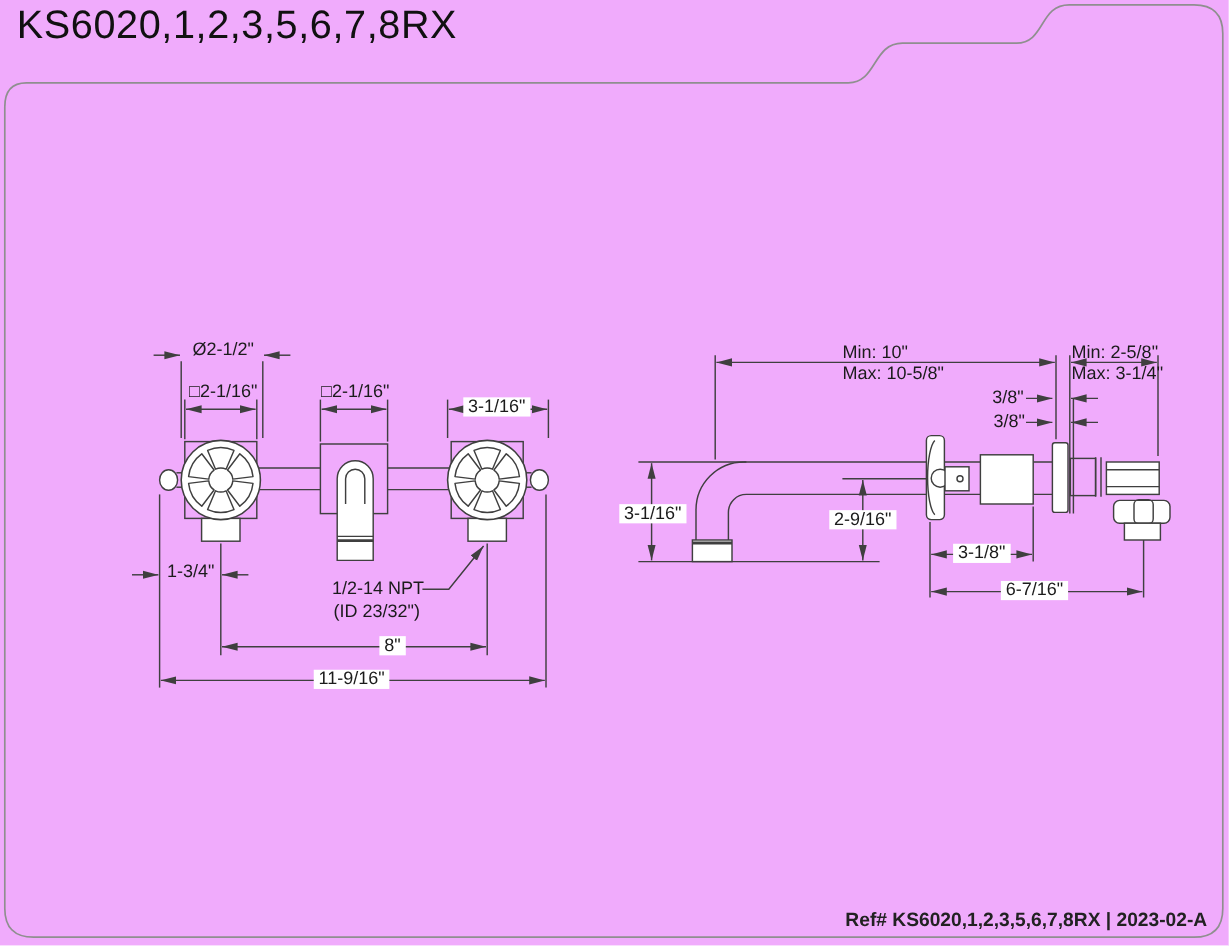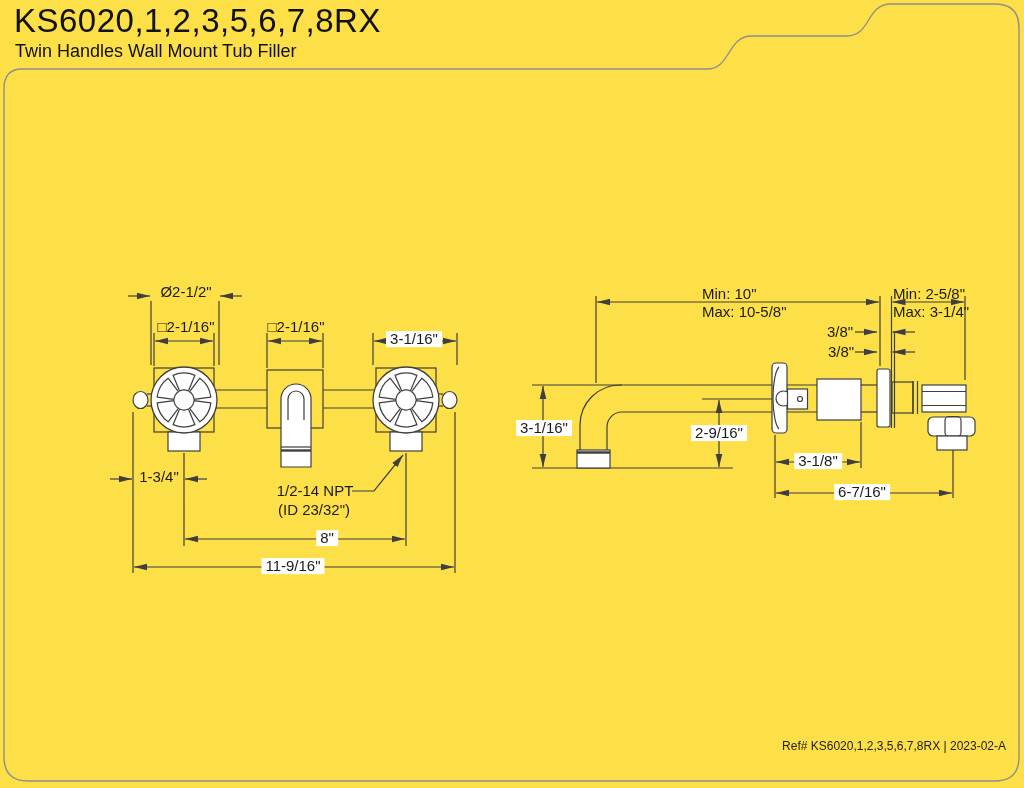--- a/index.html
+++ b/index.html
@@ -1,44 +1,43 @@
 <!DOCTYPE html>
 <html><head>
 <meta charset="utf-8">
 <style>
   html,body{margin:0;padding:0;background:#fff;}
   .sheet{
-    position:relative;width:1024px;height:788px;background:#fde047;overflow:hidden;
+    position:relative;width:1024px;height:788px;background:#f0abfc;overflow:hidden;
     font-family:"Liberation Sans","DejaVu Sans",sans-serif;color:#1b1b1b;
   }
   .sheet svg{position:absolute;left:0;top:0;}
   .title{
     position:absolute;left:14px;top:2px;font-size:33px;letter-spacing:0.5px;
     color:#111;white-space:nowrap;
   }
   .subtitle{
     position:absolute;left:15px;top:41px;font-size:18px;color:#111;white-space:nowrap;
   }
   .refline{
-    position:absolute;right:18px;top:739px;font-size:12px;color:#222;white-space:nowrap;
+    position:absolute;right:18px;top:759px;font-size:16px;color:#222;white-space:nowrap;font-weight:bold;
   }
   .dim{
     position:absolute;font-size:15px;color:#1b1b1b;white-space:nowrap;
     transform:translate(-50%,-50%);line-height:1.05;
   }
   .dim.bg{background:#fff;padding:0 4px;}
   .dim.anchor-left{transform:translate(0,-50%);}
 </style>
 </head>
 <body>
 
 <div class="sheet">
 
   <div class="title">KS6020,1,2,3,5,6,7,8RX</div>
-  <div class="subtitle">Twin Handles Wall Mount Tub Filler</div>
 
   <svg width="1024" height="788" viewBox="0 0 1024 788">
     <defs>
       <marker id="ah" viewBox="0 0 12 8" markerWidth="13" markerHeight="9" refX="12" refY="4" orient="auto-start-reverse" markerUnits="userSpaceOnUse">
         <path d="M0,0.9 L12,4 L0,7.1 Z" fill="#3f3f3f"></path>
       </marker>
       <g id="wheel">
         <circle r="33" fill="#fff" stroke="#3f3f3f" stroke-width="1.3"></circle>
         <g fill="none" stroke="#3f3f3f" stroke-width="1.2" stroke-linejoin="round">
           <path transform="rotate(0)" d="M -10.98 -24.66 A 27 27 0 0 1 10.98 -24.66 L 4.38 -8.99 A 10 10 0 0 0 -4.38 -8.99 Z"></path>

